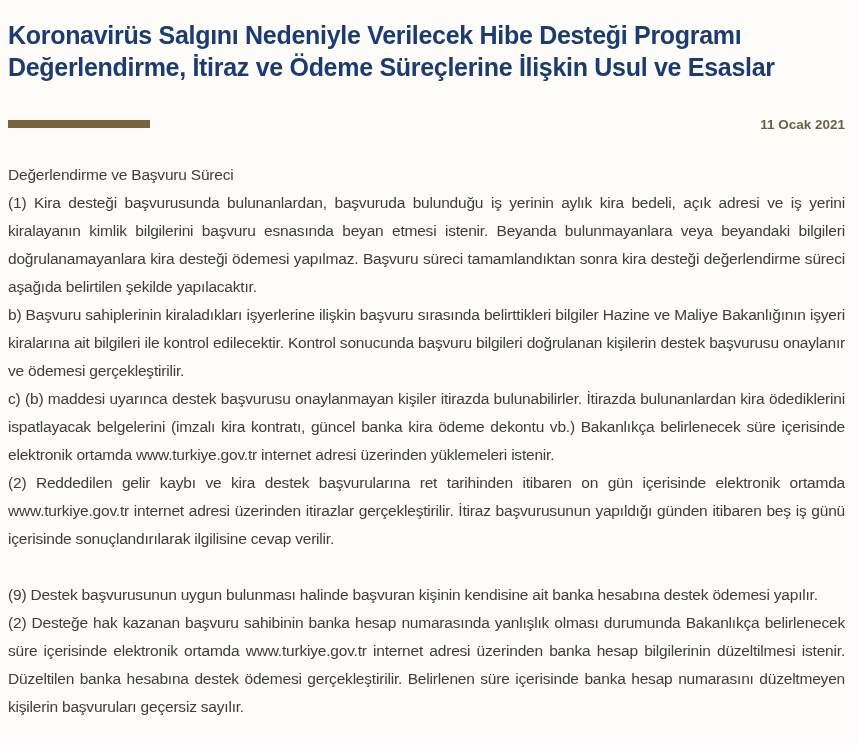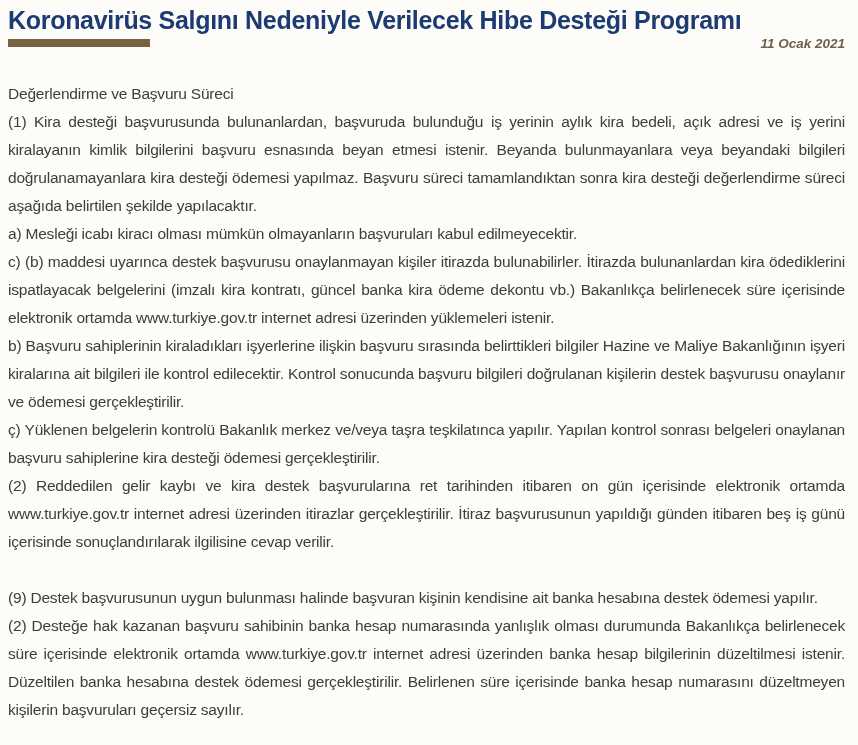--- a/index.html
+++ b/index.html
@@ -14,37 +14,37 @@
   body {
     width: 858px;
     height: 745px;
     background: var(--bg-color);
     font-family: "Liberation Sans", "DejaVu Sans", sans-serif;
     overflow: hidden;
   }
   .page {
     width: 858px;
     height: 745px;
-    padding: 4px 13px 10px 8px;
+    padding: 19px 13px 10px 8px;
   }
   .doc-title {
     margin: 0;
     color: var(--title-color);
     font-size: 25px;
     line-height: 32px;
     font-weight: bold;
     letter-spacing: -0.3px;
   }
   .doc-title span { display: block; }
   .meta-row {
+    margin-top: 34px;
     display: flex;
     align-items: center;
     justify-content: space-between;
     height: 14px;
-    font-style: italic;
   }
   .accent-bar {
     width: 142px;
     height: 8px;
     background: var(--accent-bar-color);
   }
   .doc-date {
     font-size: 13.5px;
     font-weight: bold;
     color: var(--date-color);
@@ -69,35 +69,34 @@
     text-justify: inter-word;
   }
 </style>
 </head>
 <body>
 
 <div class="page">
 
   <h1 class="doc-title">
     <span>Koronavirüs Salgını Nedeniyle Verilecek Hibe Desteği Programı</span>
+    <span>Değerlendirme, İtiraz ve Ödeme Süreçlerine İlişkin Usul ve Esaslar</span>
   </h1>
 
   <div class="meta-row">
     <div class="accent-bar"></div>
     <div class="doc-date">11 Ocak 2021</div>
   </div>
 
   <div class="doc-body">
       <section class="doc-section">
         <p class="section-heading">Değerlendirme ve Başvuru Süreci</p>
         <p class="paragraph">(1) Kira desteği başvurusunda bulunanlardan, başvuruda bulunduğu iş yerinin aylık kira bedeli, açık adresi ve iş yerini kiralayanın kimlik bilgilerini başvuru esnasında beyan etmesi istenir. Beyanda bulunmayanlara veya beyandaki bilgileri doğrulanamayanlara kira desteği ödemesi yapılmaz. Başvuru süreci tamamlandıktan sonra kira desteği değerlendirme süreci aşağıda belirtilen şekilde yapılacaktır.</p>
-        <p class="paragraph">a) Mesleği icabı kiracı olması mümkün olmayanların başvuruları kabul edilmeyecektir.</p>
+        <p class="paragraph">b) Başvuru sahiplerinin kiraladıkları işyerlerine ilişkin başvuru sırasında belirttikleri bilgiler Hazine ve Maliye Bakanlığının işyeri kiralarına ait bilgileri ile kontrol edilecektir. Kontrol sonucunda başvuru bilgileri doğrulanan kişilerin destek başvurusu onaylanır ve ödemesi gerçekleştirilir.</p>
         <p class="paragraph">c) (b) maddesi uyarınca destek başvurusu onaylanmayan kişiler itirazda bulunabilirler. İtirazda bulunanlardan kira ödediklerini ispatlayacak belgelerini (imzalı kira kontratı, güncel banka kira ödeme dekontu vb.) Bakanlıkça belirlenecek süre içerisinde elektronik ortamda www.turkiye.gov.tr internet adresi üzerinden yüklemeleri istenir.</p>
-        <p class="paragraph">b) Başvuru sahiplerinin kiraladıkları işyerlerine ilişkin başvuru sırasında belirttikleri bilgiler Hazine ve Maliye Bakanlığının işyeri kiralarına ait bilgileri ile kontrol edilecektir. Kontrol sonucunda başvuru bilgileri doğrulanan kişilerin destek başvurusu onaylanır ve ödemesi gerçekleştirilir.</p>
-        <p class="paragraph">ç) Yüklenen belgelerin kontrolü Bakanlık merkez ve/veya taşra teşkilatınca yapılır. Yapılan kontrol sonrası belgeleri onaylanan başvuru sahiplerine kira desteği ödemesi gerçekleştirilir.</p>
         <p class="paragraph">(2) Reddedilen gelir kaybı ve kira destek başvurularına ret tarihinden itibaren on gün içerisinde elektronik ortamda www.turkiye.gov.tr internet adresi üzerinden itirazlar gerçekleştirilir. İtiraz başvurusunun yapıldığı günden itibaren beş iş günü içerisinde sonuçlandırılarak ilgilisine cevap verilir.</p>
       </section>
       <section class="doc-section">
         <p class="paragraph">(9) Destek başvurusunun uygun bulunması halinde başvuran kişinin kendisine ait banka hesabına destek ödemesi yapılır.</p>
         <p class="paragraph">(2) Desteğe hak kazanan başvuru sahibinin banka hesap numarasında yanlışlık olması durumunda Bakanlıkça belirlenecek süre içerisinde elektronik ortamda www.turkiye.gov.tr internet adresi üzerinden banka hesap bilgilerinin düzeltilmesi istenir. Düzeltilen banka hesabına destek ödemesi gerçekleştirilir. Belirlenen süre içerisinde banka hesap numarasını düzeltmeyen kişilerin başvuruları geçersiz sayılır.</p>
       </section>
     </div>
 
 </div>
 

